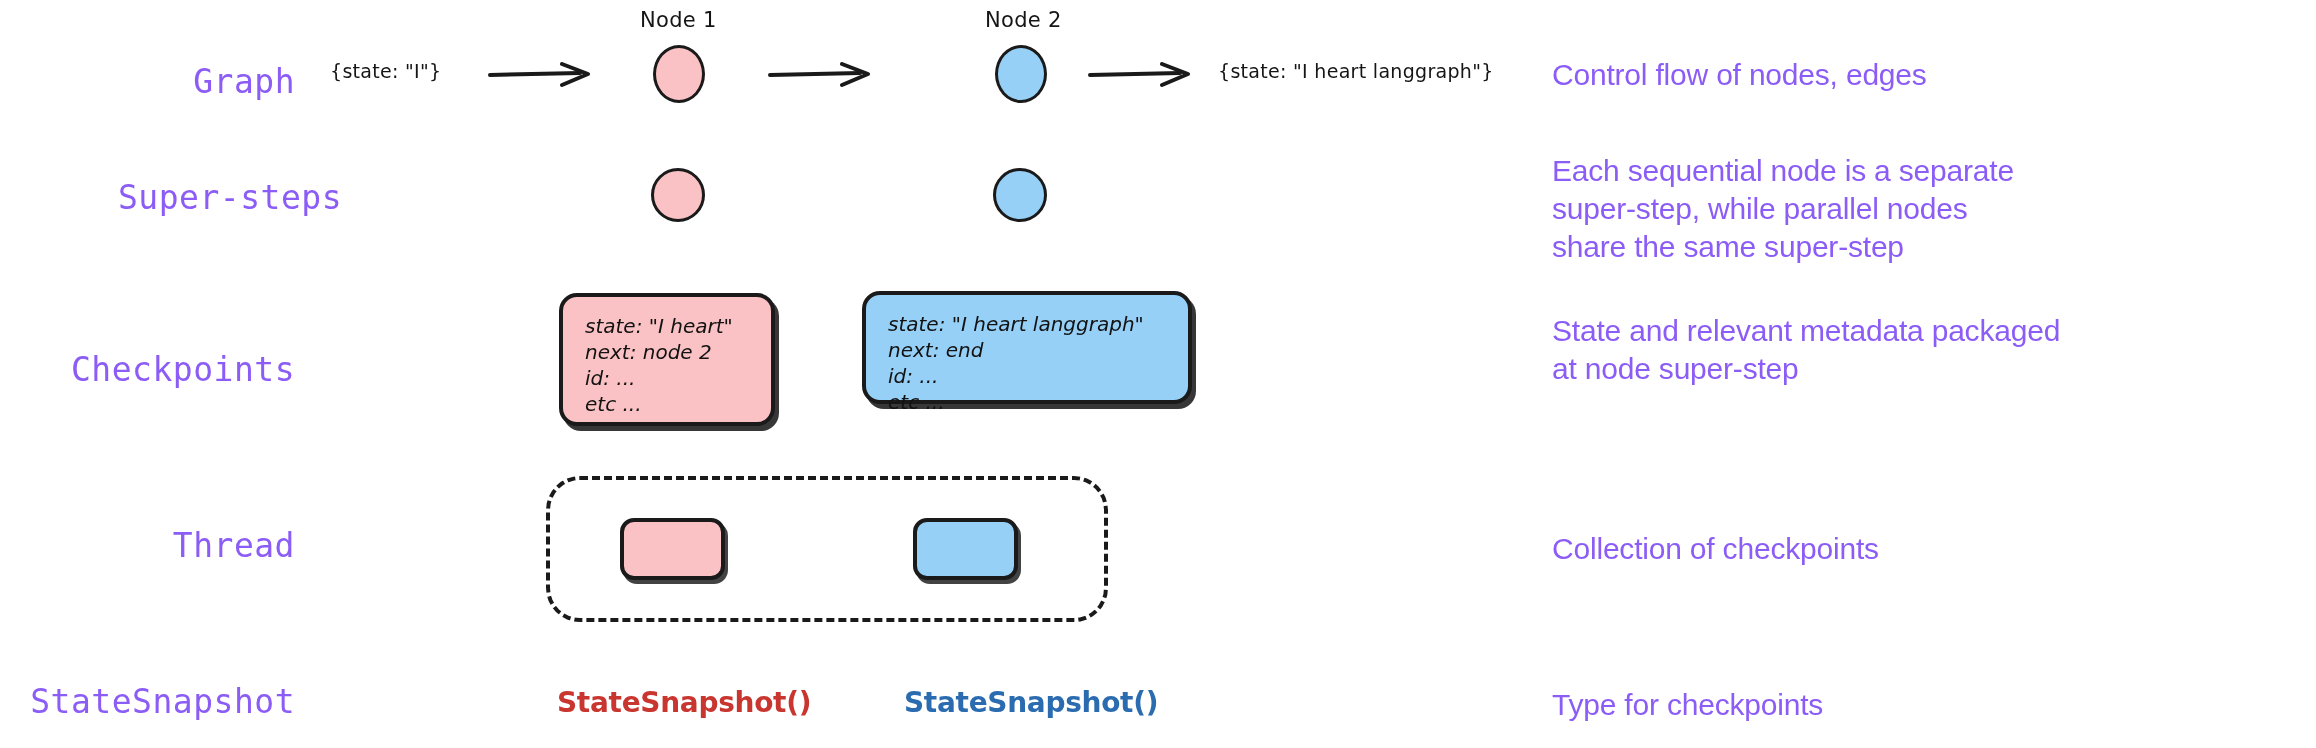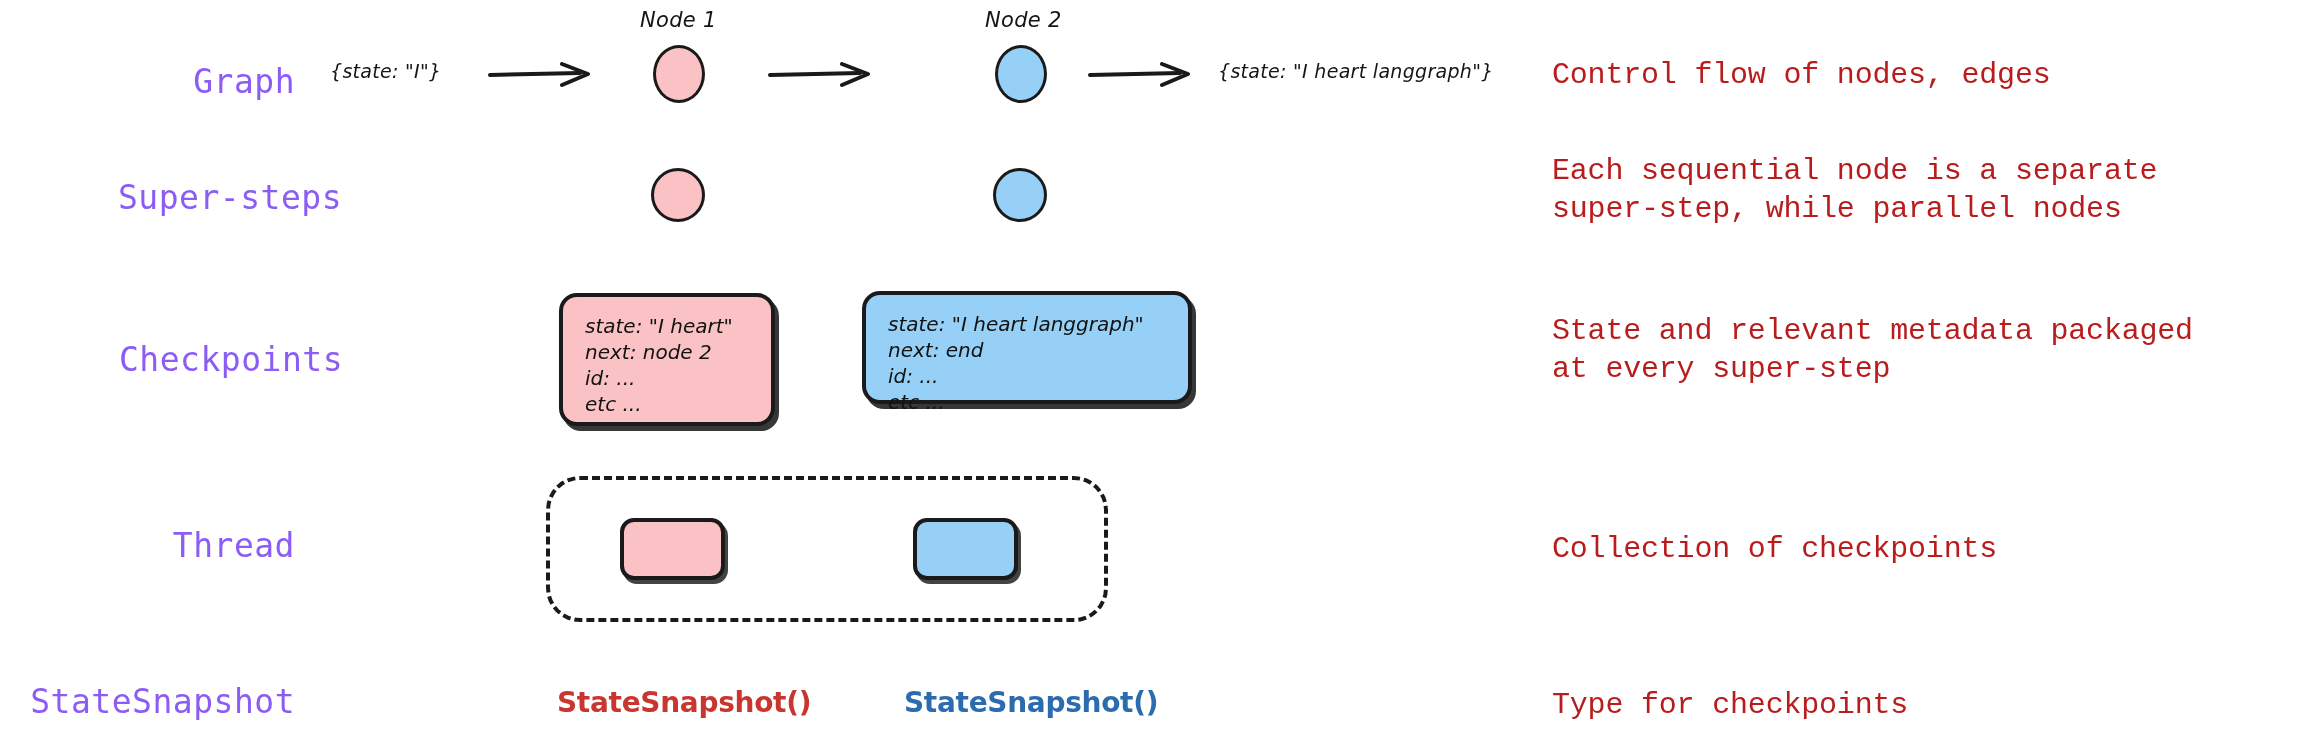--- a/index.html
+++ b/index.html
@@ -33,35 +33,34 @@
     letter-spacing: 0.5px;
     color: #8b5cf6;
     white-space: nowrap;
   }
 
   
   .desc {
     position: absolute;
     left: 1552px;
     width: 760px;
-    font-family: Liberation Mono, monospace;
+    font-family: Liberation Sans, sans-serif;
     font-size: 30px;
     font-weight: 400;
     line-height: 38px;
     letter-spacing: -0.2px;
-    color: #b91c1c;
+    color: #8b5cf6;
   }
   .desc div { white-space: nowrap; }
 
   
   .hand {
     position: absolute;
     font-family: "DejaVu Sans", sans-serif;
     font-size: 21px;
-    font-style: italic;
     color: #151515;
     white-space: nowrap;
     letter-spacing: 0.3px;
   }
   .hand-sm {
     font-size: 19px;
   }
 
   
   .node {
@@ -142,21 +141,21 @@
   
   .arrow { position: absolute; }
 </style>
 </head>
 <body>
 
 <div class="canvas">
 
   <div class="row-label" style="top:62px;">Graph</div>
   <div class="row-label" style="top:178px;margin-left:47px;">Super-steps</div>
-  <div class="row-label" style="top:340px;margin-left:48px;">Checkpoints</div>
+  <div class="row-label" style="top:350px;">Checkpoints</div>
   <div class="row-label" style="top:526px;">Thread</div>
   <div class="row-label" style="top:682px;text-align:right;">StateSnapshot</div>
 
   <div class="hand hand-sm" style="top:60px; left:330px;">{state: "I"}</div>
 
   <svg class="arrow" style="top:62px; left:488px;" width="110" height="26" viewBox="0 0 110 26">
     <path d="M2 13 L92 11" stroke="#1a1a1a" stroke-width="4" stroke-linecap="round" fill="none"></path>
     <path d="M74 2 L100 12 L74 23" stroke="#1a1a1a" stroke-width="4" stroke-linecap="round" stroke-linejoin="round" fill="none"></path>
   </svg>
 
@@ -181,20 +180,21 @@
   <div class="desc" style="top:56px;">
     <div>Control flow of nodes, edges</div>
   </div>
 
   <div class="node-circle pink" style="top:168px; left:651px;"></div>
   <div class="node-circle blue" style="top:168px; left:993px;"></div>
 
   <div class="desc" style="top:152px;">
     <div>Each sequential node is a separate</div>
     <div>super-step, while parallel nodes</div>
+    <div>share the same super-step</div>
   </div>
 
   <div class="ckpt pink" style="top:293px; left:559px; width:216px; height:133px;">
     <div class="ckpt-lines">
       <div>state: "I heart"</div>
       <div>next: node 2</div>
       <div>id: ...</div>
       <div>etc ...</div>
     </div>
   </div>
@@ -203,21 +203,21 @@
     <div class="ckpt-lines">
       <div>state: "I heart langgraph"</div>
       <div>next: end</div>
       <div>id: ...</div>
       <div>etc ...</div>
     </div>
   </div>
 
   <div class="desc" style="top:312px;">
     <div>State and relevant metadata packaged</div>
-    <div>at every super-step</div>
+    <div>at node super-step</div>
   </div>
 
   <div class="thread-box" style="top:476px; left:546px; width:562px; height:146px;"></div>
   <div class="chip pink" style="top:518px; left:620px;"></div>
   <div class="chip blue" style="top:518px; left:913px;"></div>
 
   <div class="desc" style="top:530px;">
     <div>Collection of checkpoints</div>
   </div>
 

